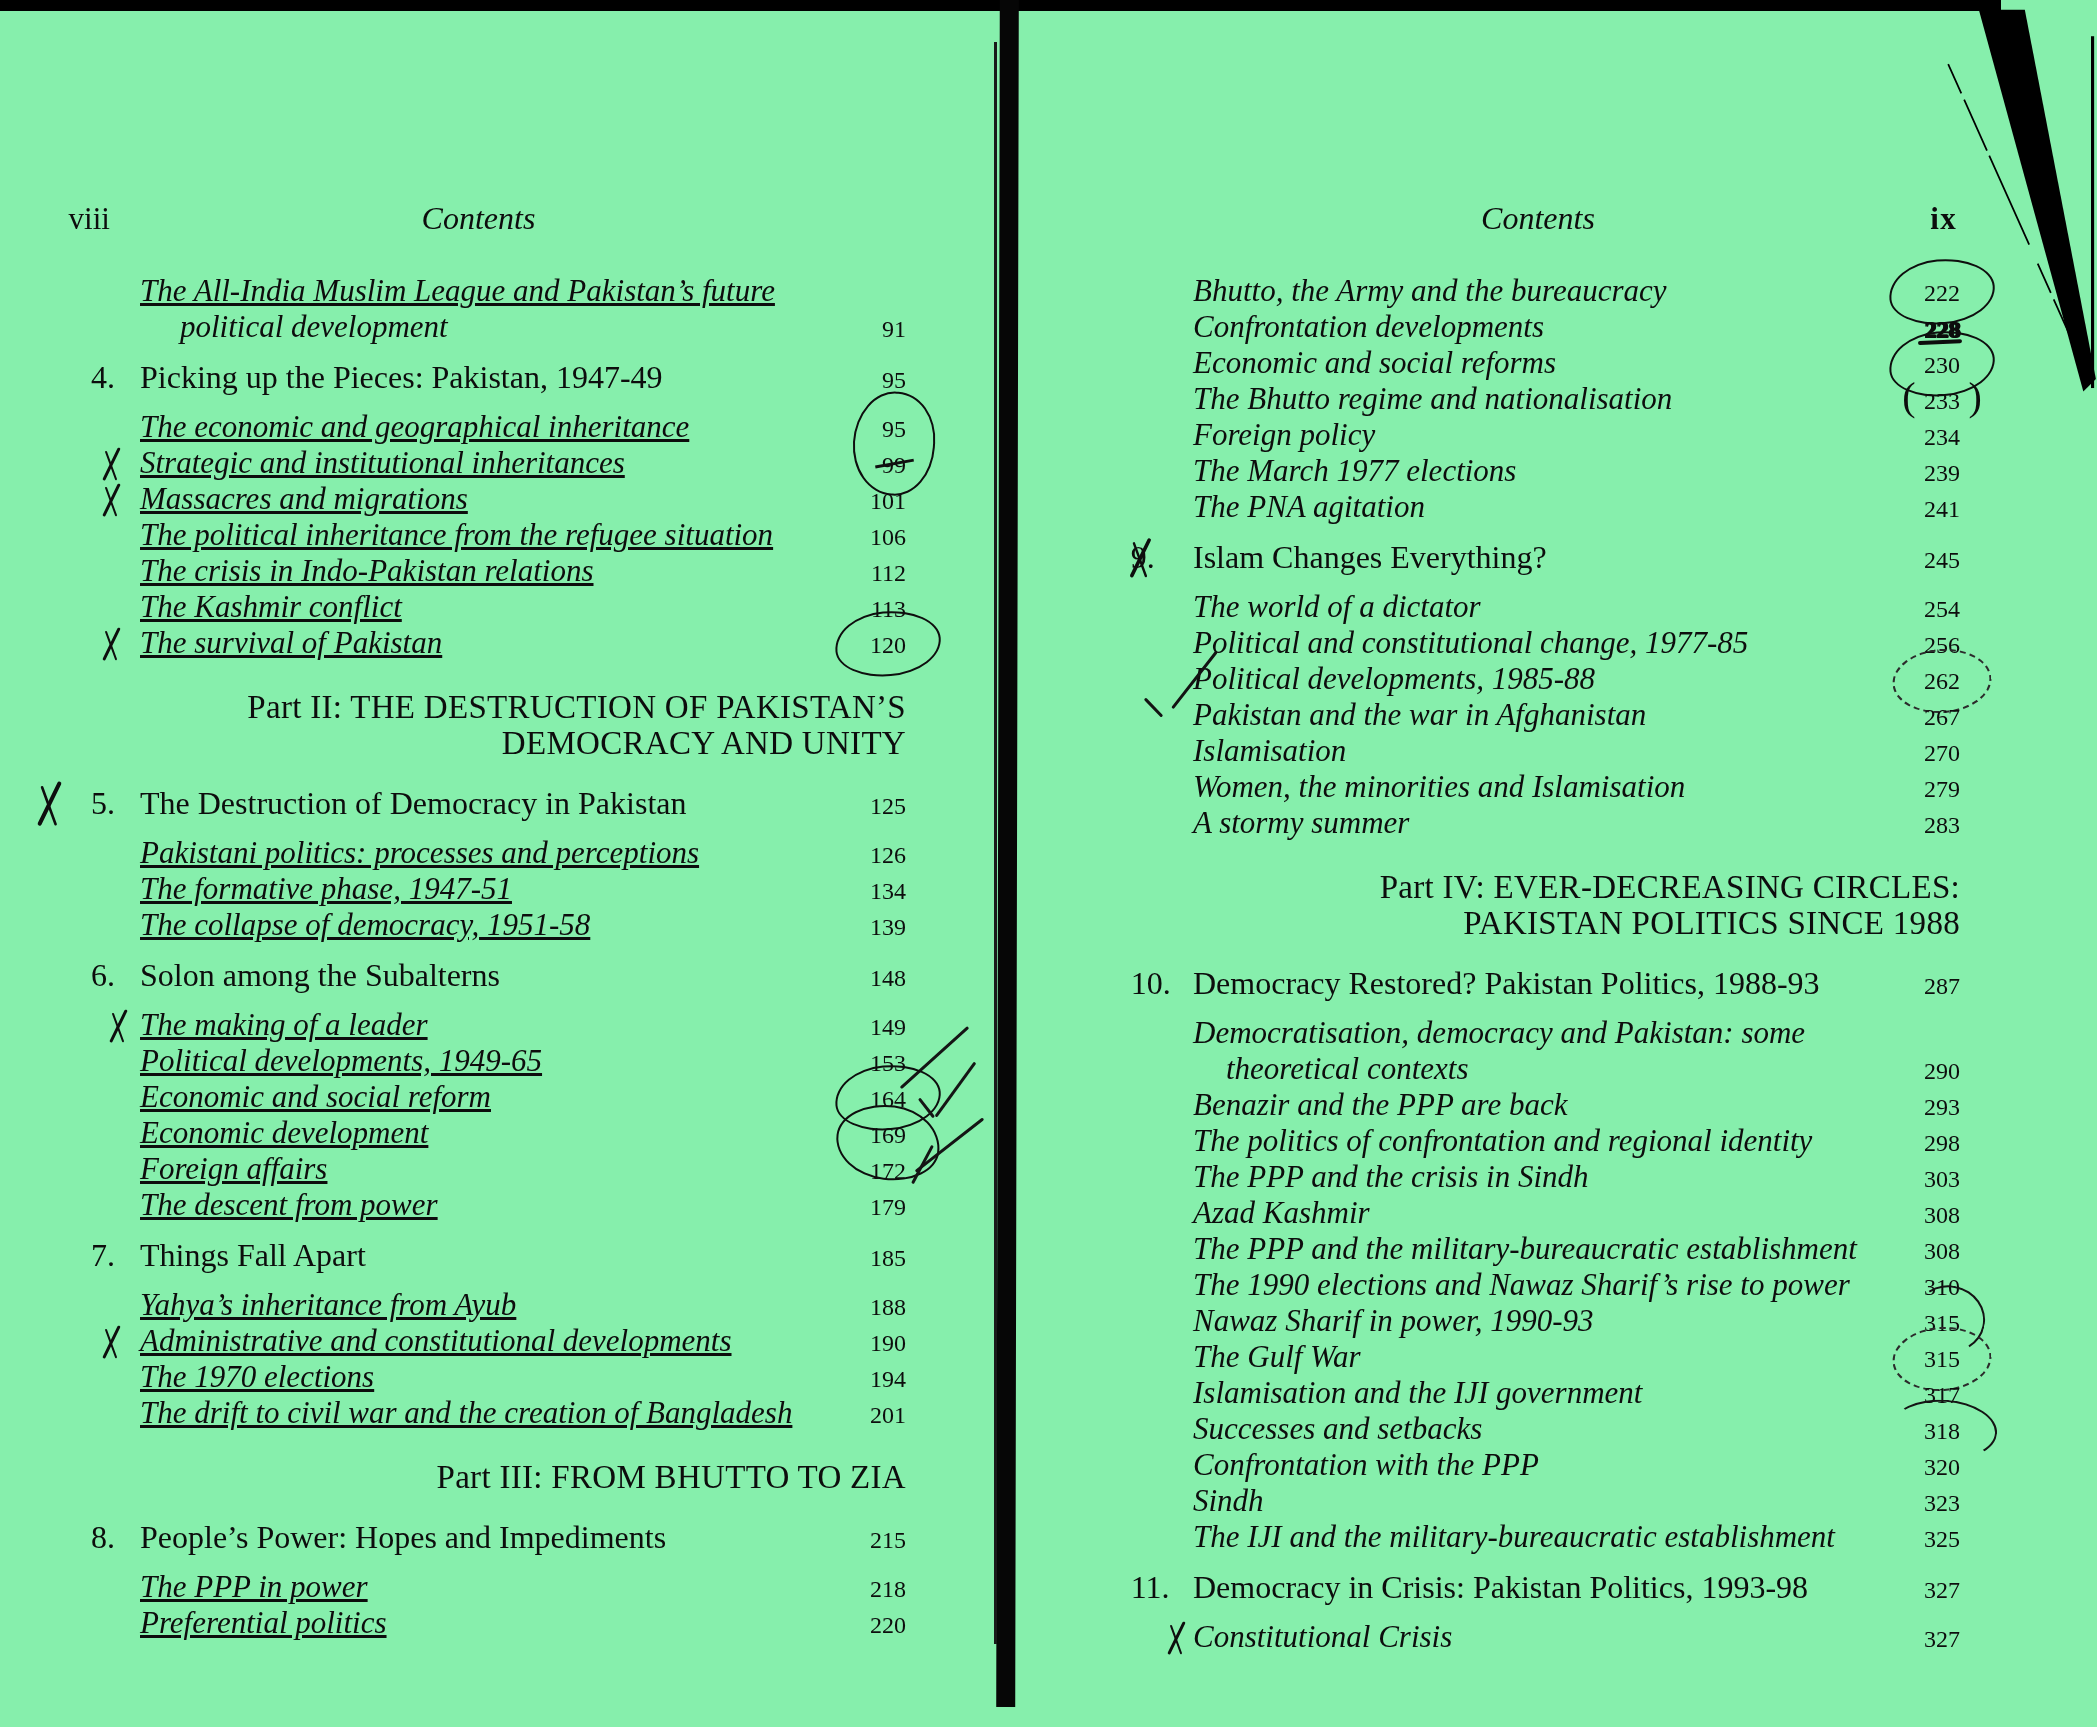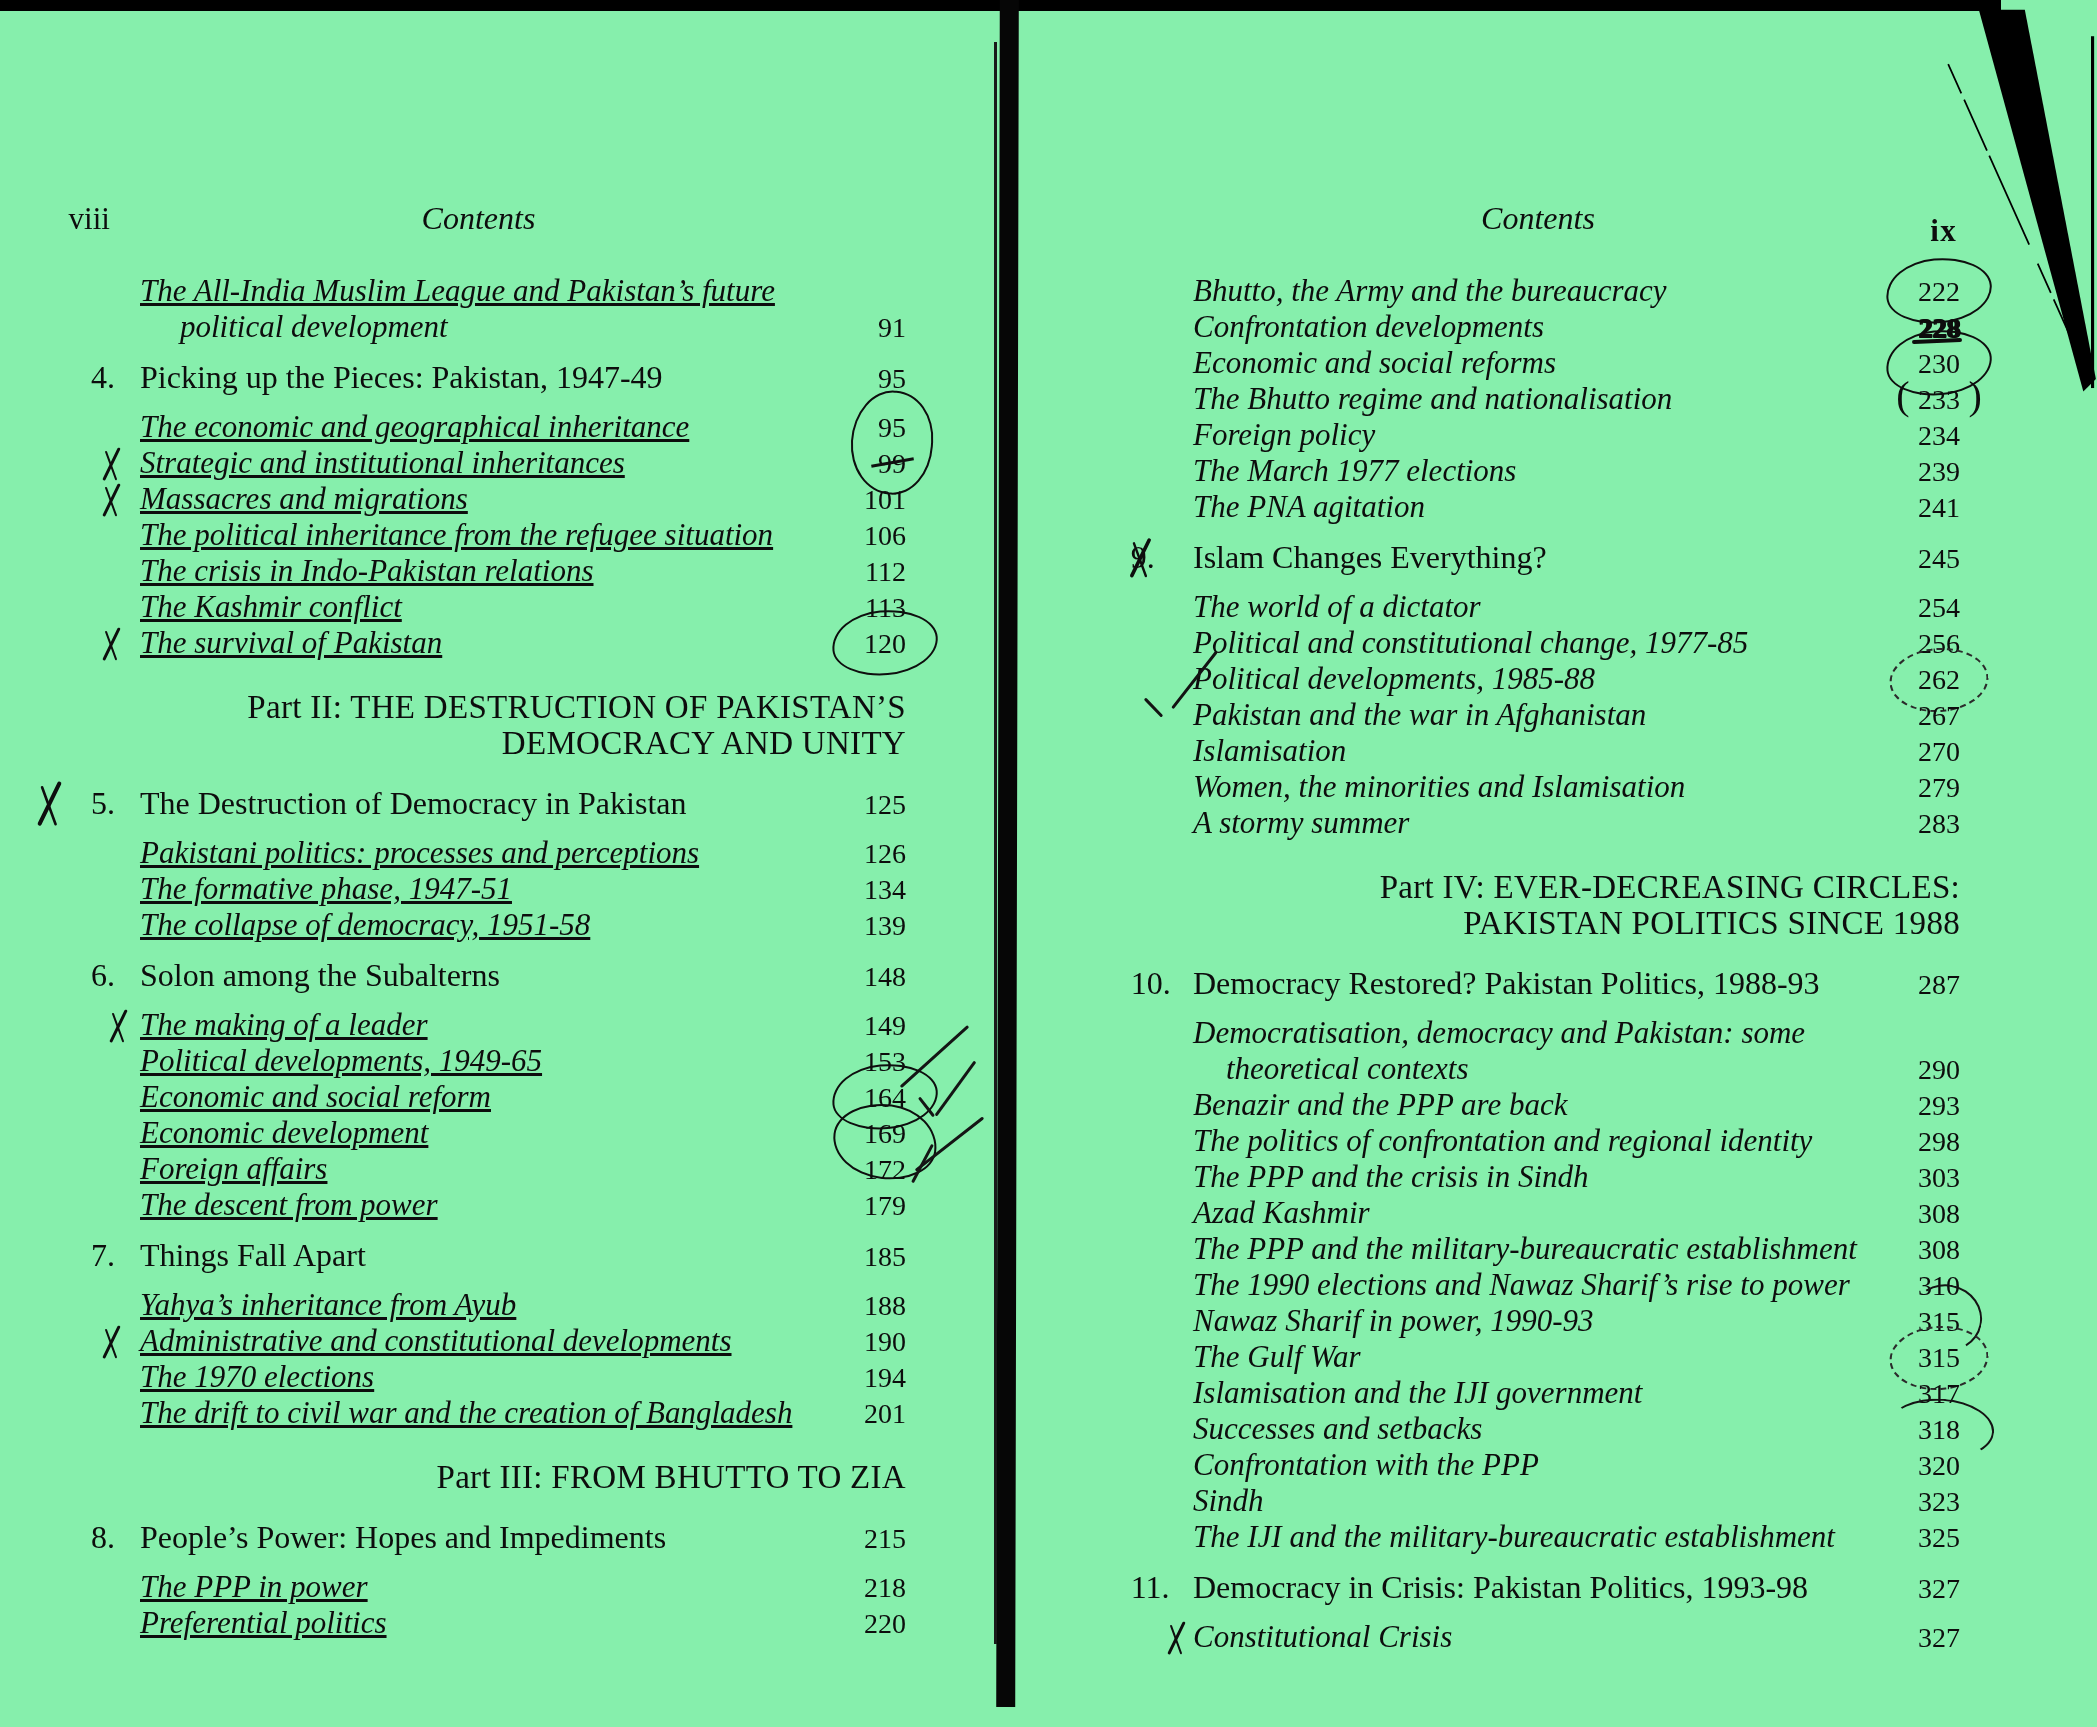--- a/index.html
+++ b/index.html
@@ -14,36 +14,36 @@
   .gutter-streak{position:absolute;left:994px;top:42px;width:2.8px;height:1602px;background:#1a1a1a;filter:blur(0.7px);}
   .corner-svg{position:absolute;left:1937px;top:0;width:161px;height:418px;}
   
   .page{position:absolute;top:201px;}
   .page-left{left:63px;width:843px;}
   .page-right{left:1128px;width:832px;}
   .hdr{position:relative;height:72px;}
   .hdr-contents{position:absolute;left:0;right:12px;text-align:center;font-style:italic;font-size:32px;line-height:35px;}
   .folio{position:absolute;top:0;font-size:31px;line-height:35px;}
   .page-left .folio{left:5.6px;}
-  .page-right .folio{right:2.8px;font-weight:700;letter-spacing:1.4px;margin-top:12px;}
+  .page-right .folio{right:2.8px;font-weight:700;letter-spacing:1.4px;}
   
   .row{position:relative;height:36px;line-height:36px;display:flex;align-items:baseline;white-space:nowrap;font-size:31px;}
   .sub,.subcont{font-style:italic;}
   .page-left  .sub .ttl{margin-left:77px;text-decoration:underline;}
   .page-right .sub .ttl{margin-left:65px;}
   .page-left  .subcont .ttl{margin-left:117px;}
   .page-right .subcont .ttl{margin-left:98px;}
   .chapter{margin-top:14px;margin-bottom:14px;font-size:32px;}
   .chnum{flex:0 0 77px;padding-left:28px;box-sizing:border-box;font-style:normal;}
   .page-right .chnum{flex:0 0 65px;padding-left:2.8px;}
   .part1,.part2,.partsingle{display:block;text-align:right;font-size:33px;font-style:normal;letter-spacing:0.3px;}
   .part1,.partsingle{margin-top:28px;}
   .part2,.partsingle{margin-bottom:24px;}
   .page-right .part1,.page-right .part2{padding-left:80px;}
-  .pnum{margin-left:auto;position:relative;font-style:normal;font-size:28px;}
+  .pnum{margin-left:auto;position:relative;font-style:normal;font-size:24px;}
   
   .mark{position:absolute;top:1.4px;width:25px;height:38px;pointer-events:none;}
   .xshape::before{content:"";position:absolute;left:11px;top:0;width:2.8px;height:36px;background:#0e0e0e;border-radius:2.1px;transform:rotate(26deg);}
   .xshape::after{content:"";position:absolute;left:11px;top:3.5px;width:2.4px;height:31px;background:#0e0e0e;border-radius:2.1px;transform:rotate(-20deg);}
   .page-left  .row  .mark-x{left:36px;}
   .page-left  .chapter .mark-x{left:-26.5px;transform:scale(1.35);}
   .page-left  .mark-x2{left:43px;}
   .page-right .row .mark-x{left:0px;}
   .page-right .chapter .mark-x{left:0px;transform:scale(1.2);}
   .page-right .mark-x2{left:36px;}

